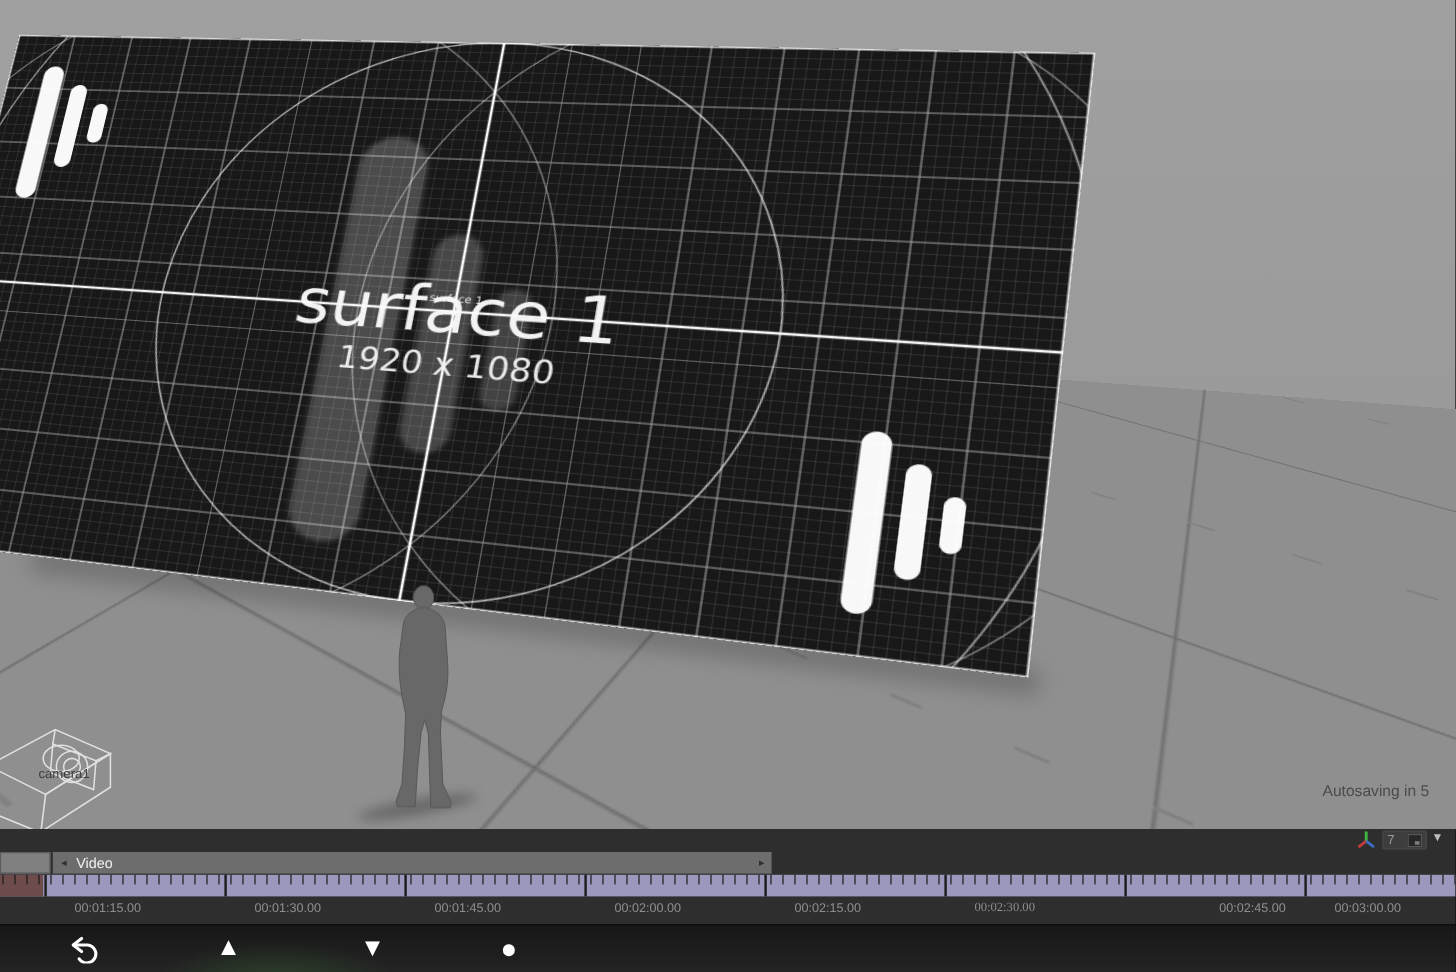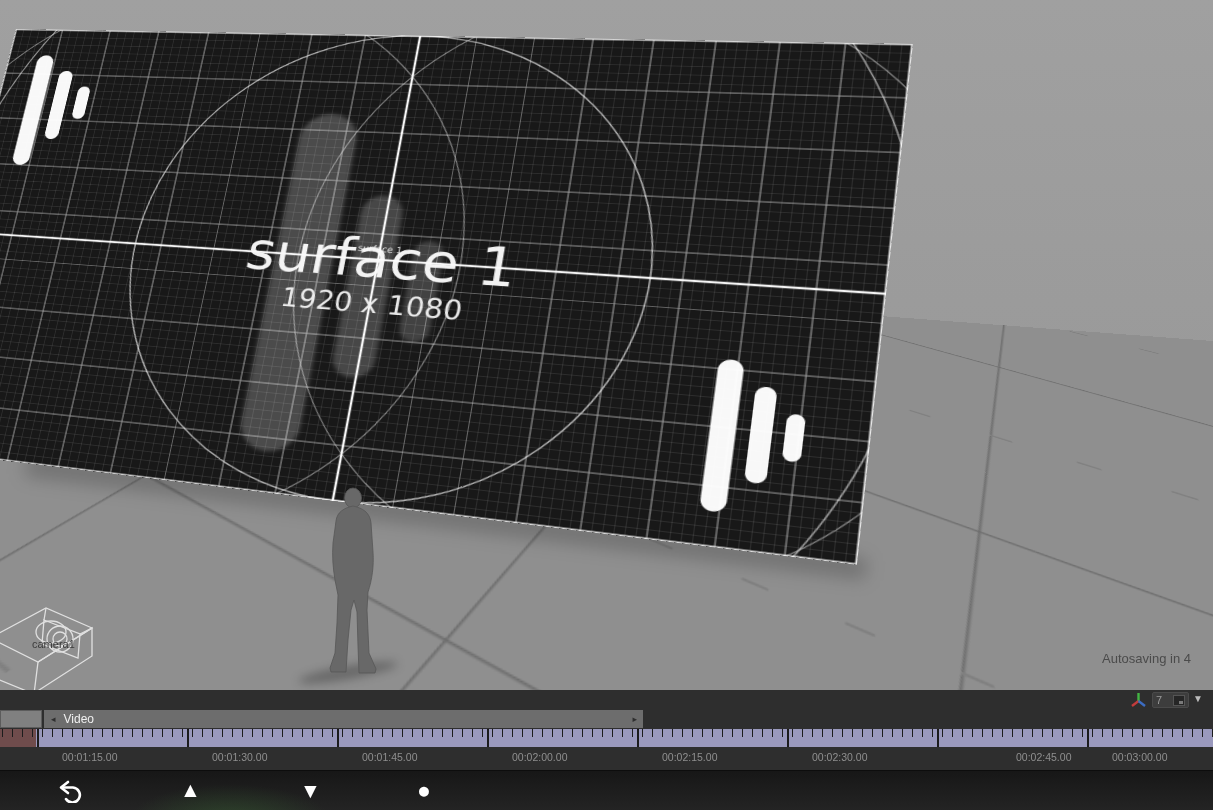--- a/index.html
+++ b/index.html
@@ -157,21 +157,21 @@
         <path d="M50 68 L104 34 L104 62 L48 98"></path>
         <path d="M56 26 L92 40 L90 64 L54 50 Z"></path>
         <circle cx="72" cy="45" r="13"></circle>
         <circle cx="72" cy="45" r="7"></circle>
         <ellipse cx="63" cy="38" rx="15" ry="11"></ellipse>
         <path d="M58 14 L56 26 M104 34 L92 40"></path>
       </g>
       <text x="44" y="54" font-size="11" fill="#3c3c3c">camera1</text>
     </svg>
 
-    <div class="autosave">Autosaving in 4</div>
+    <div class="autosave">Autosaving in 5</div>
   </div>
 
   <div class="timeline">
     <div class="tl-strip">
       <svg class="axis-icon" width="17" height="16" viewBox="0 0 17 16">
         <line x1="8.5" y1="9" x2="8.5" y2="1" stroke="#43b543" stroke-width="2.4"></line>
         <line x1="8.5" y1="9" x2="2" y2="14" stroke="#c23c3c" stroke-width="2.4"></line>
         <line x1="8.5" y1="9" x2="15" y2="14" stroke="#3c6cc2" stroke-width="2.4"></line>
       </svg>
       <div class="layer-box">
@@ -322,21 +322,21 @@
         <div class="tick major" style="left: 787px;"></div>
         <div class="tick major" style="left: 937px;"></div>
         <div class="tick major" style="left: 1087px;"></div>
       </div>
     <div id="ruler-labels">
         <div class="ruler-label" style="left: 42px;">00:01:15.00</div>
         <div class="ruler-label" style="left: 192px;">00:01:30.00</div>
         <div class="ruler-label" style="left: 342px;">00:01:45.00</div>
         <div class="ruler-label" style="left: 492px;">00:02:00.00</div>
         <div class="ruler-label" style="left: 642px;">00:02:15.00</div>
-        <div class="ruler-label" style="left: 792px;">00:02:30.00</div>
+        <div class="ruler-label" style="left: 792px; font-family: Liberation Serif, serif;">00:02:30.00</div>
         <div class="ruler-label" style="left: 996px;">00:02:45.00</div>
         <div class="ruler-label" style="left: 1092px;">00:03:00.00</div>
       </div>
   </div>
 
   <div class="transport">
     <div class="glow"></div>
     <svg class="t-btn undo-btn" width="26" height="24" viewBox="0 0 26 24">
       <path d="M10 3 L3 8.5 L10 14" fill="none" stroke="#fff" stroke-width="2.6" stroke-linecap="round" stroke-linejoin="round"></path>
       <path d="M4 8.5 H15 A7.5 7.5 0 1 1 8 20" fill="none" stroke="#fff" stroke-width="2.6" stroke-linecap="round"></path>

